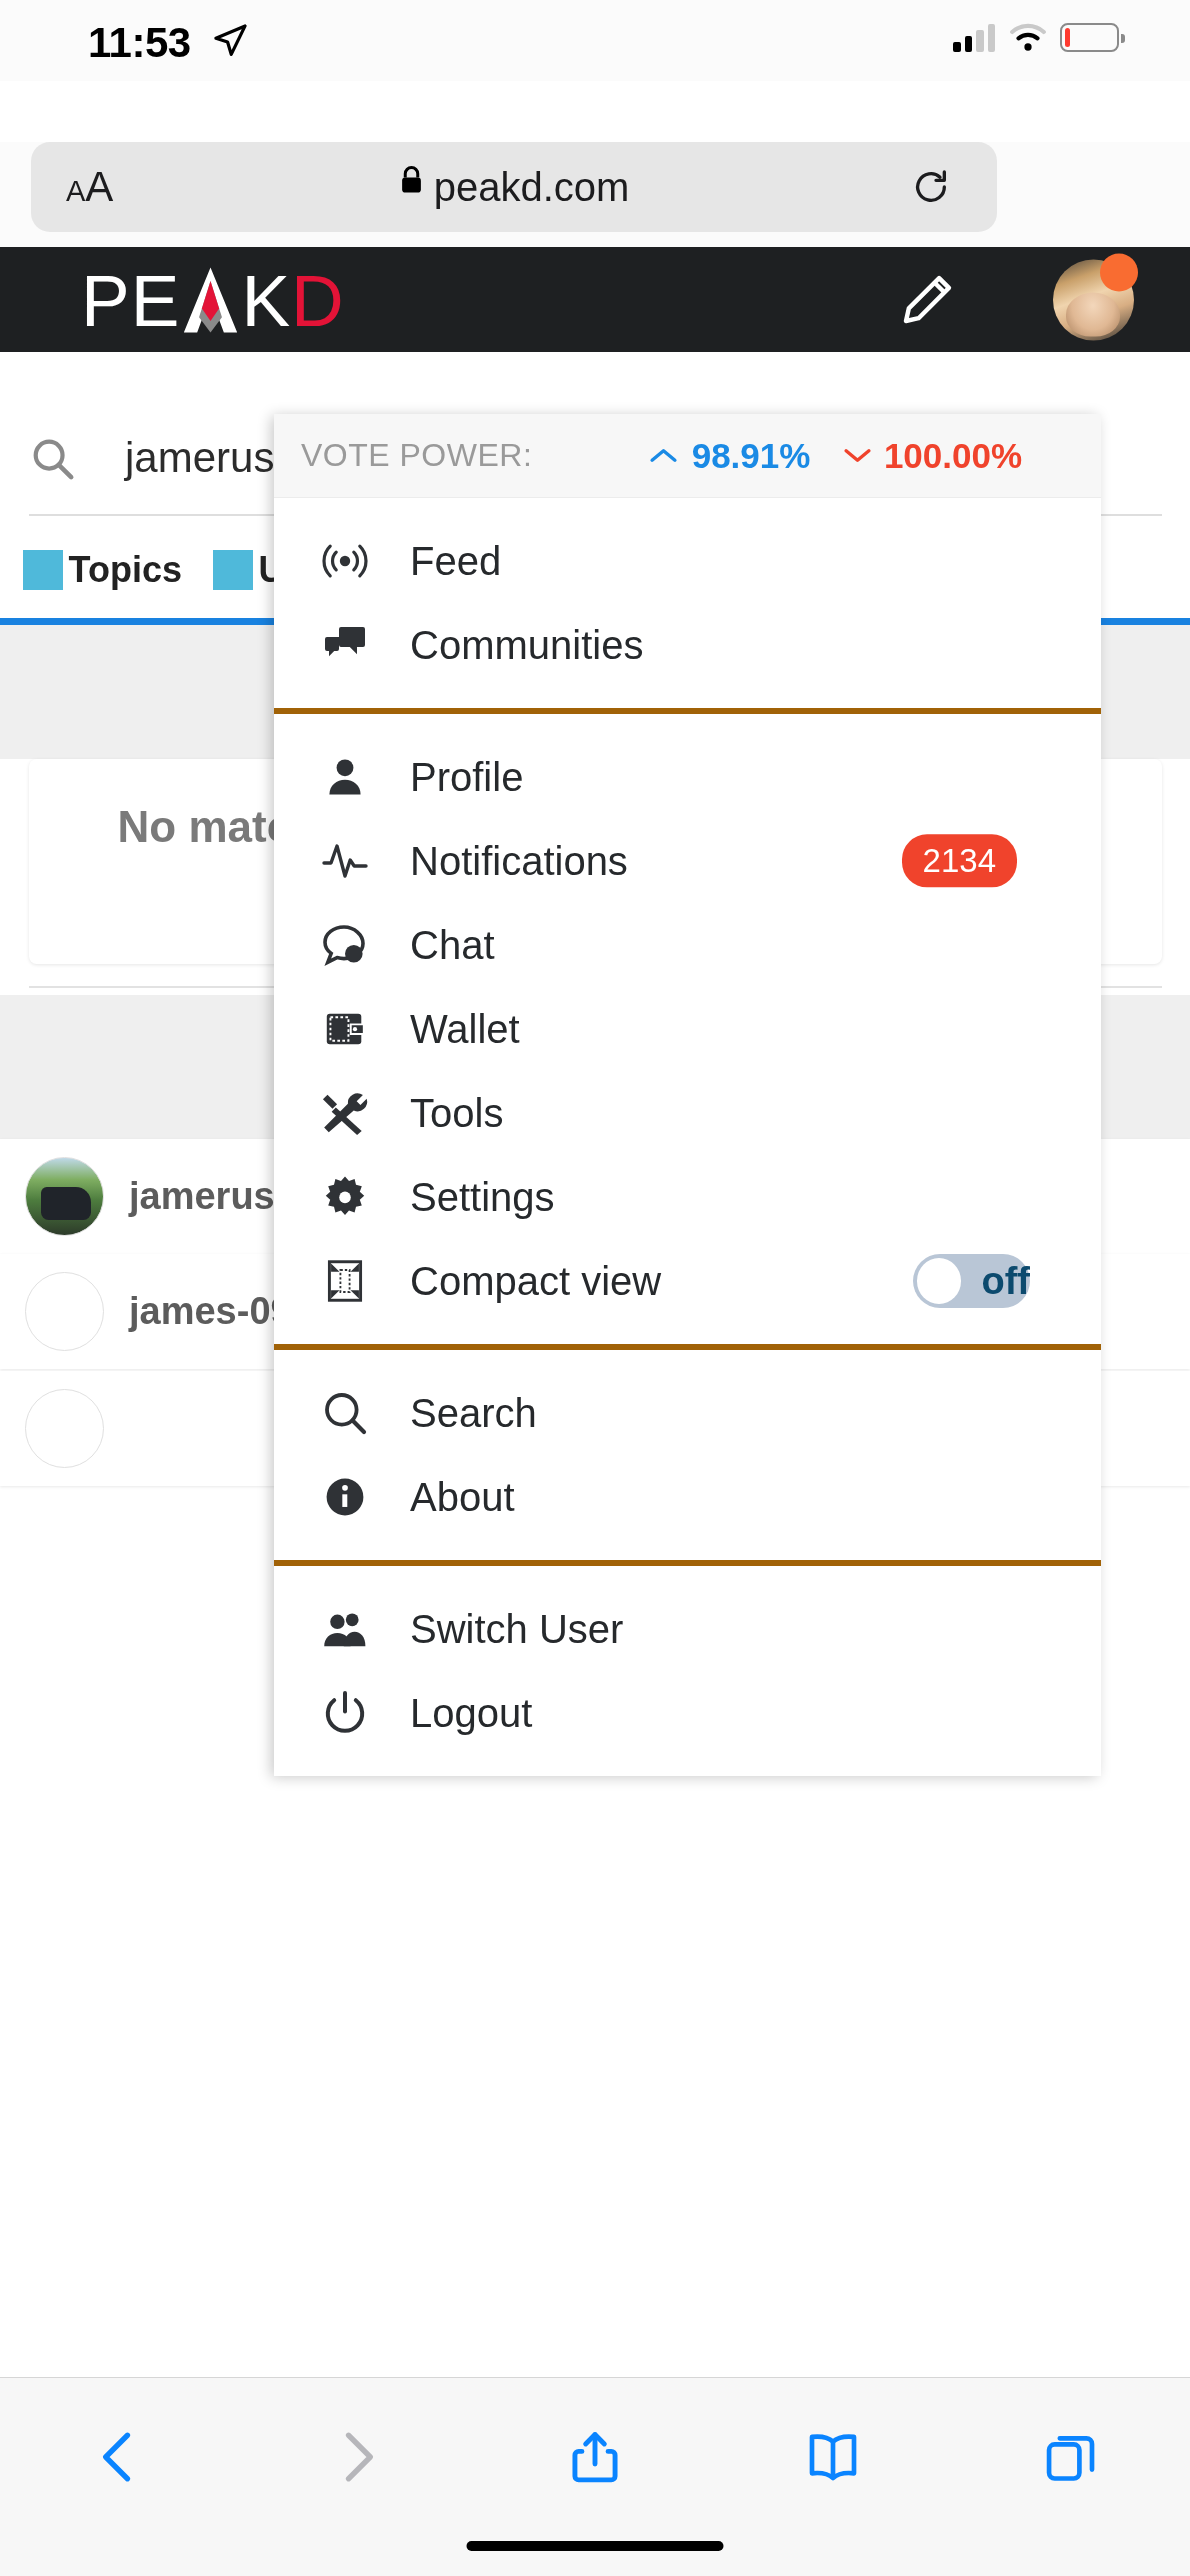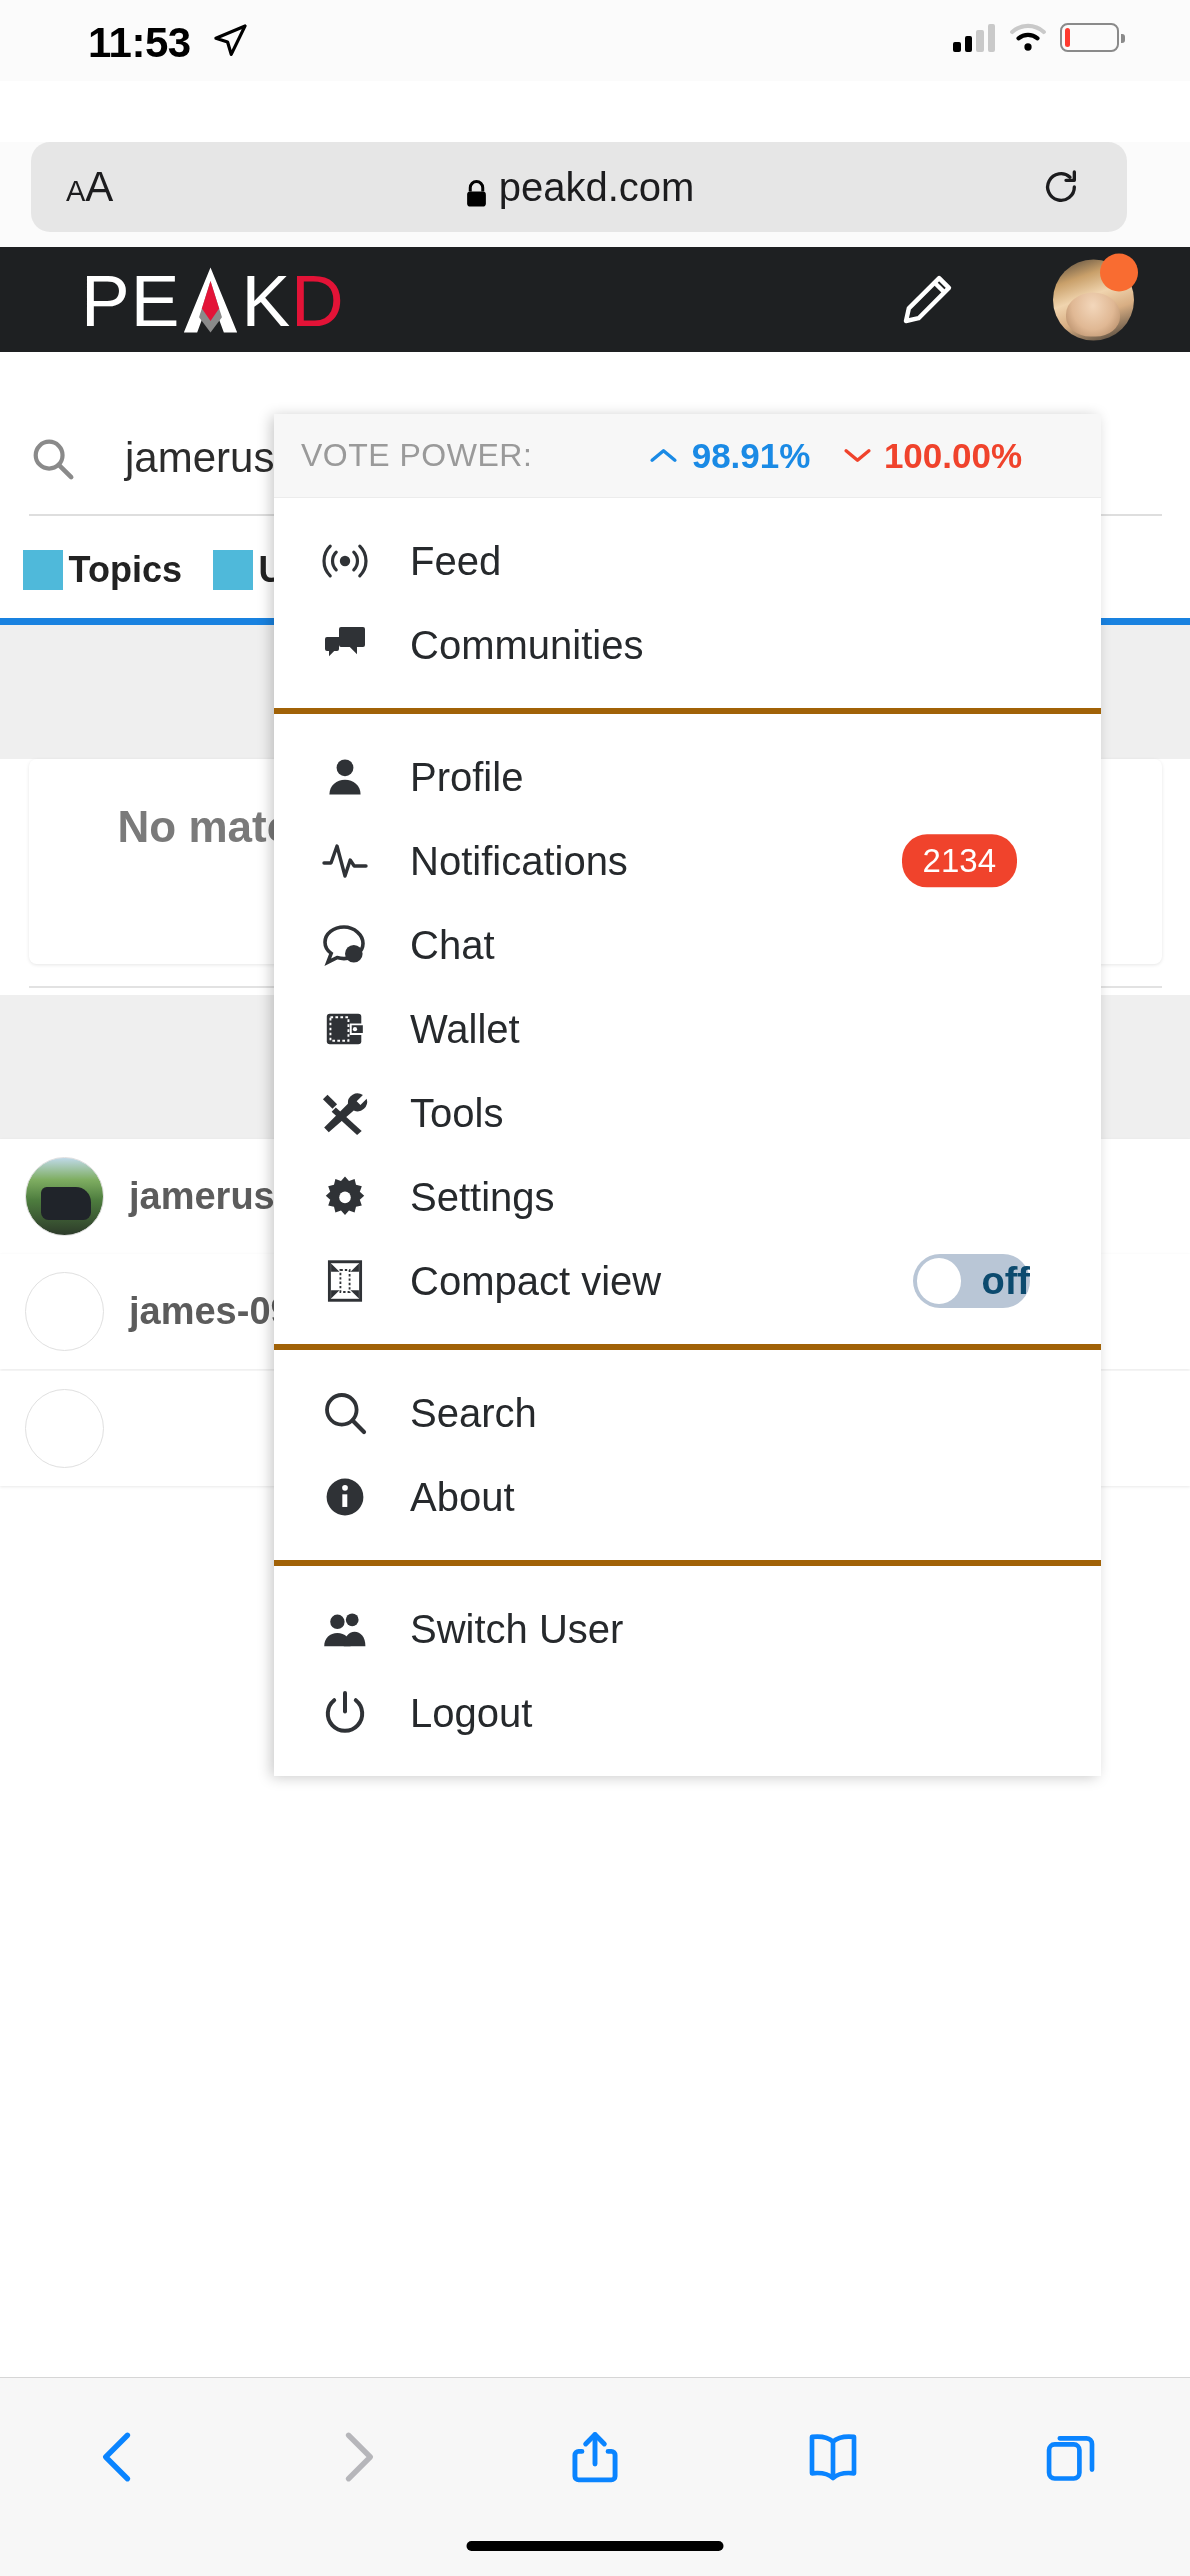--- a/index.html
+++ b/index.html
@@ -37,33 +37,33 @@
     background:#8a8a8a; border-radius: 0 2.9px 2.9px 0;
   }
   .batt .lvl { position:absolute; left:2.9px; top:2.9px; bottom:2.9px; width:4.8px; background:#ff3b30; border-radius:2.9px; }
 
   
   .urlbar-wrap {
     position: absolute; top: 142px; left: 0; width: 1190px; height: 105px;
     background: #fbfbfb;
   }
   .urlbar {
-    position: absolute; left: 31px; top: 0; width: 1096px; height: 90px;
+    position: absolute; left: 31px; top: 0; width: 966px; height: 90px;
     background: #e6e6e6; border-radius: 19px;
     display: flex; align-items: center;
   }
   .aa {
     position: absolute; left: 35px; top: 50%; transform: translateY(-50%);
     color: #1c1c1e;
   }
   .aa .small { font-size: 29px; }
   .aa .big { font-size: 42px; }
   .url-center {
     position: absolute; left: 0; right: 0; top: 50%; transform: translateY(-50%);
-    display: flex; align-items: flex-end; justify-content: center; gap: 10px;
+    display: flex; align-items: flex-start; justify-content: center; gap: 10px;
   }
   .lock-icon { width: 25px; height: 31px; }
   .url-text { font-size: 40px; color: #1c1c1e; }
   .reload { position: absolute; right: 46px; top: 50%; transform: translateY(-50%); width: 40px; height: 40px; }
 
   
   .peakd-header {
     position: absolute; top: 247px; left: 0; width: 1190px; height: 105px;
     background: #1e2022;
   }

